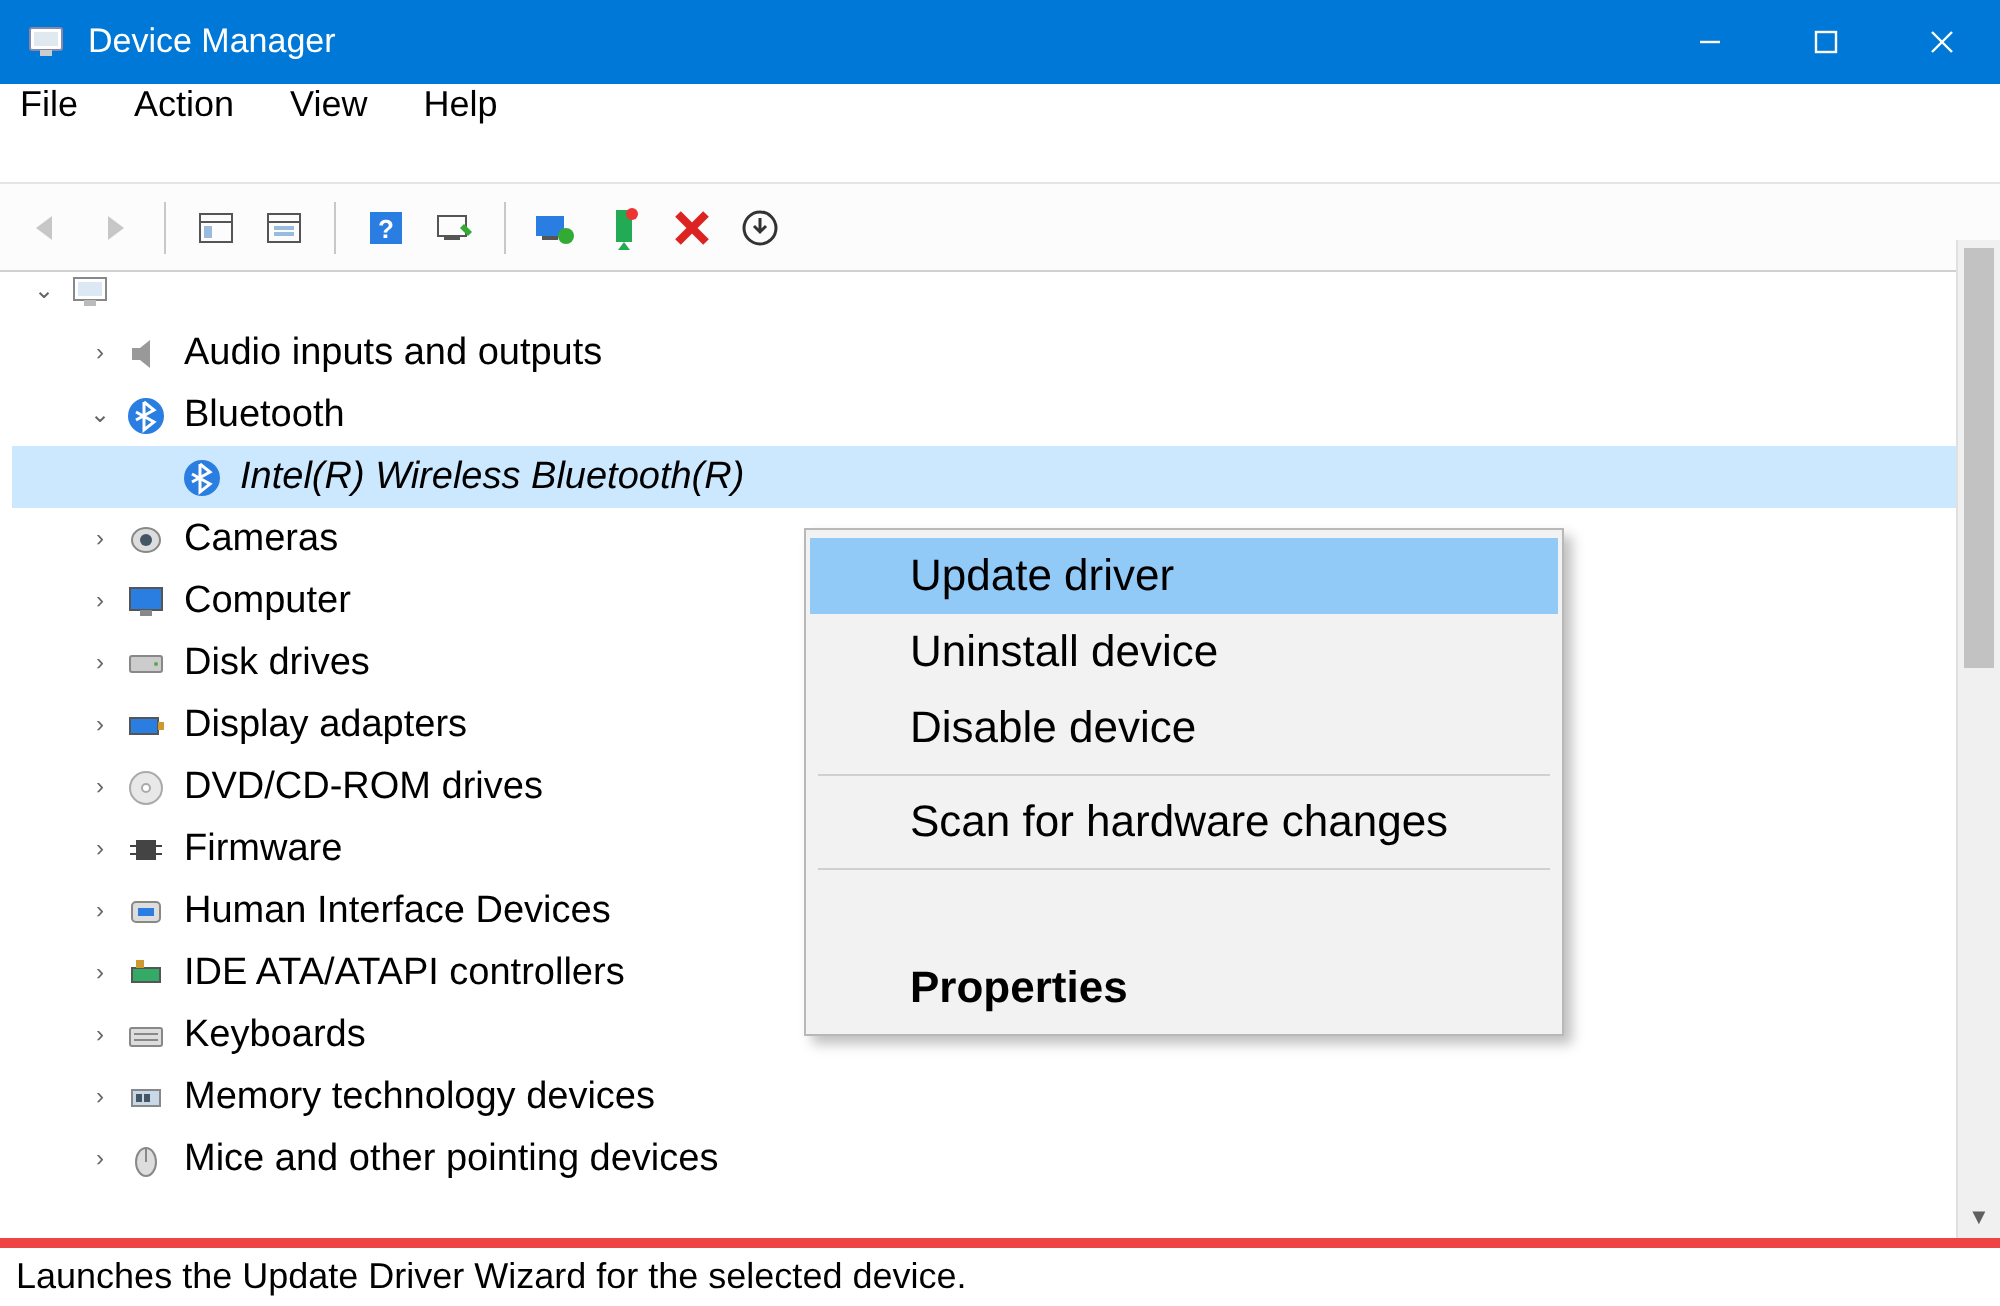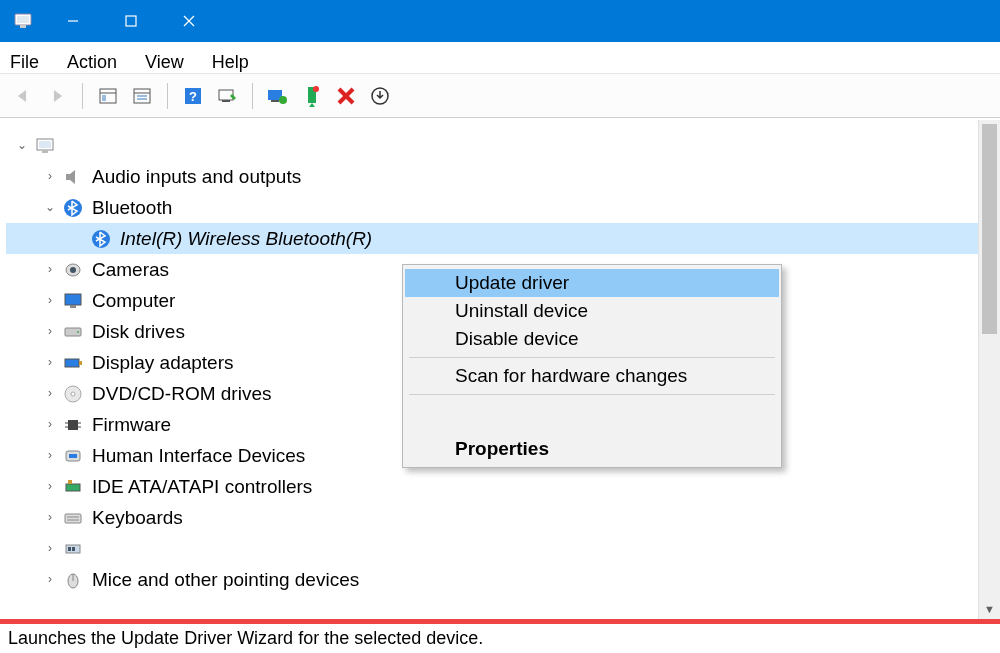--- a/index.html
+++ b/index.html
@@ -7,21 +7,21 @@
 
   
   .titlebar { height: 42px; background: #0078d7; color: #fff; display: flex; align-items: center; }
   .titlebar .app-icon { width: 22px; height: 22px; margin: 0 10px 0 12px; display:flex; align-items:center; justify-content:center; }
   .titlebar .title { font-size: 17px; flex: 1; }
   .winbtns { display: flex; height: 100%; }
   .winbtn { width: 58px; display:flex; align-items:center; justify-content:center; cursor:pointer; }
   .winbtn svg { stroke:#fff; stroke-width:1.2; fill:none; }
 
   
-  .menubar { height: 32px; display:flex; align-items:flex-end; padding: 0 10px; gap: 28px; border-bottom: 1px solid #e5e5e5; font-size: 18px; }
+  .menubar { height: 50px; display:flex; align-items:flex-start; padding: 0 10px; gap: 28px; border-bottom: 1px solid #e5e5e5; font-size: 18px; }
   .menubar .menu-item { cursor:pointer; }
 
   
   .toolbar { height: 44px; display:flex; align-items:center; padding: 0 8px; border-bottom: 1px solid #d0d0d0; gap:4px; background:#fcfcfc; }
   .tool { width:30px; height:30px; display:flex; align-items:center; justify-content:center; cursor:pointer; }
   .tool.disabled { opacity:.45; cursor:default; }
   .tsep { width:1px; height:26px; background:#c8c8c8; margin:0 6px; }
 
   
   .content { position:absolute; top:120px; left:0; right:0; bottom:34px; display:flex; }
@@ -37,36 +37,37 @@
   .node.selected { background:#cce8ff; }
   .indent0 { padding-left: 8px; }
   .indent1 { padding-left: 36px; }
   .indent2 { padding-left: 64px; font-style: italic; }
 
   
   .statusbar { position:absolute; bottom:0; left:0; right:0; height:34px; border-top:5px solid #ef4444; display:flex; align-items:center; padding:0 8px; font-size:18px; background:#fff; }
 
   
   .context-menu { position:absolute; top:264px; left:402px; width:380px; background:#f2f2f2; border:1px solid #b8b8b8; box-shadow:4px 4px 6px rgba(0,0,0,.25); z-index:50; padding:4px 2px; }
-  .cm-item { height:28px; display:flex; align-items:center; padding:0 18px 0 50px; font-size:19px; cursor:pointer; }
+  .cm-item { height:38px; display:flex; align-items:center; padding:0 18px 0 50px; font-size:22px; cursor:pointer; }
   .cm-item.highlight { background:#91c9f7; }
   .cm-item.bold { font-weight:600;margin-top:40px; }
   .cm-sep { height:1px; background:#d0d0d0; margin:4px 4px; }
 </style>
 </head>
 <body>
 
 <div class="titlebar">
   <span class="app-icon">
     <svg width="20" height="20" viewBox="0 0 20 20">
         <rect x="2" y="3" width="16" height="11" rx="1" fill="#fff" stroke="#88a" stroke-width="1"></rect>
         <rect x="7" y="14" width="6" height="3" fill="#ccc"></rect>
         <rect x="4" y="5" width="12" height="7" fill="#e0e8f0"></rect>
       </svg>
   </span>
+  <span class="title">Device Manager</span>
   <div class="winbtns">
     <div class="winbtn">
         <svg width="14" height="14">
           <line x1="2" y1="7" x2="12" y2="7"></line>
         </svg>
       </div>
     <div class="winbtn">
         <svg width="12" height="12">
           <rect x="1" y="1" width="10" height="10"></rect>
         </svg>
@@ -294,20 +295,21 @@
       </div>
       <div class="node indent1">
         <span class="expander">›</span>
         <span class="icon">
           <svg width="20" height="20">
             <rect x="3" y="6" width="14" height="8" fill="#c8d8e8" stroke="#888"></rect>
             <rect x="5" y="8" width="3" height="4" fill="#456"></rect>
             <rect x="9" y="8" width="3" height="4" fill="#456"></rect>
           </svg>
         </span>
+        <span>Memory technology devices</span>
       </div>
       <div class="node indent1">
         <span class="expander">›</span>
         <span class="icon">
           <svg width="20" height="20">
             <ellipse cx="10" cy="11" rx="5" ry="7" fill="#ddd" stroke="#888"></ellipse>
             <line x1="10" y1="4" x2="10" y2="11" stroke="#888"></line>
           </svg>
         </span>
         <span>Mice and other pointing devices</span>

